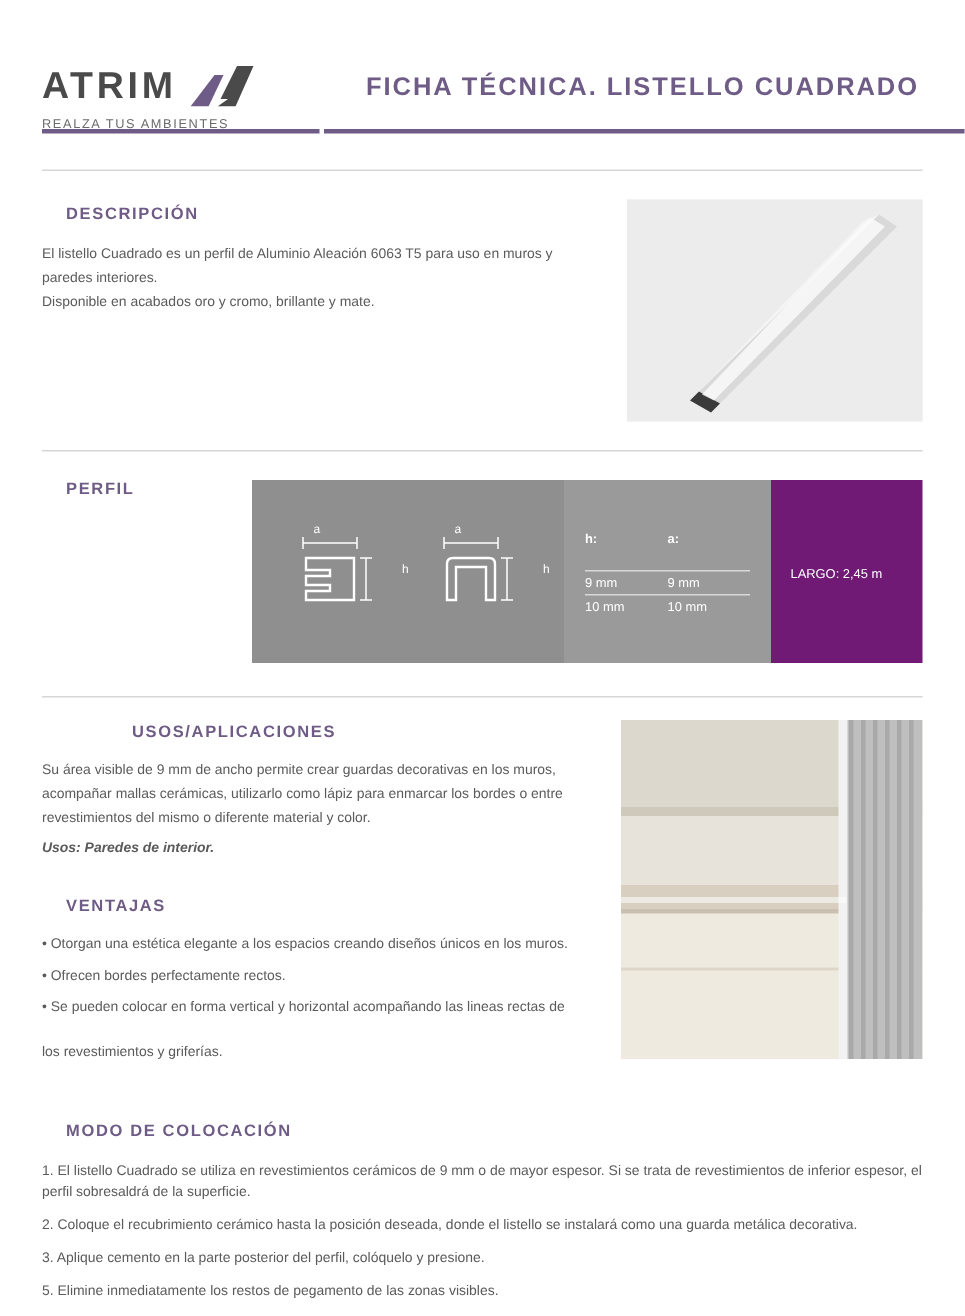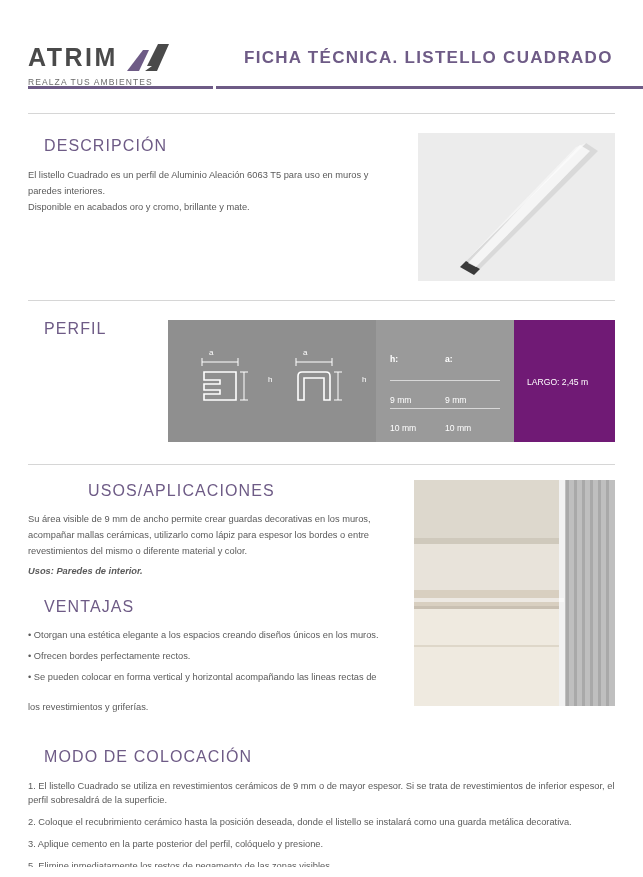--- a/index.html
+++ b/index.html
@@ -87,22 +87,22 @@
   .top-rule {
     position: absolute;
     left: 28px;
     top: 113px;
     width: 587px;
     height: 1px;
     background: #d6d6d6;
   }
   
   .sec-title {
-    font-size: 16px;
-    font-weight: normal;
+    font-size: 11px;
+    font-weight: bold;
     letter-spacing: 1.1px;
     color: #6e5b86;
     font-family: "Liberation Sans", sans-serif;
     padding-left: 16px;
   }
   .body-text {
     font-size: 9.3px;
     line-height: 16px;
     color: #5a5a5a;
   }
@@ -170,21 +170,21 @@
   }
   .dim-head {
     display: flex;
     font-weight: bold;
     margin-bottom: 16px;
   }
   .dim-head span { width: 55px; }
   .dim-row {
     display: flex;
     border-top: 1px solid #d8d8d8;
-    padding-top: 14px;
+    padding-top: 2px;
     margin-bottom: 3px;
   }
   .dim-row span { width: 55px; }
   .largo-label {
     position: absolute;
     left: 13px;
     top: 57px;
     color: #ffffff;
     font-size: 8.6px;
   }
@@ -350,21 +350,21 @@
     <div class="perfil-cell-c">
       <div class="largo-label">LARGO: 2,45 m</div>
     </div>
   </div>
 
   <div class="rule-3"></div>
 
   <div class="usos-block">
     <div class="sec-title">USOS/APLICACIONES</div>
     <div class="body-text">Su área visible de 9 mm de ancho permite  crear guardas decorativas en los muros,</div>
-    <div class="body-text">acompañar mallas cerámicas, utilizarlo como lápiz para espesor los bordes o entre</div>
+    <div class="body-text">acompañar mallas cerámicas, utilizarlo como lápiz para enmarcar los bordes o entre</div>
     <div class="body-text">revestimientos del mismo o diferente material y color.</div>
     <div class="usos-bold">Usos: Paredes de interior.</div>
   </div>
 
   <div class="ventajas-block">
     <div class="sec-title">VENTAJAS</div>
     <p>• Otorgan una estética elegante a los espacios creando diseños únicos en los muros.</p>
     <p>• Ofrecen bordes perfectamente rectos.</p>
     <p style="margin-bottom:16px;">• Se pueden colocar en forma vertical y horizontal acompañando las lineas rectas de</p>
     <p>los revestimientos y griferías.</p>

